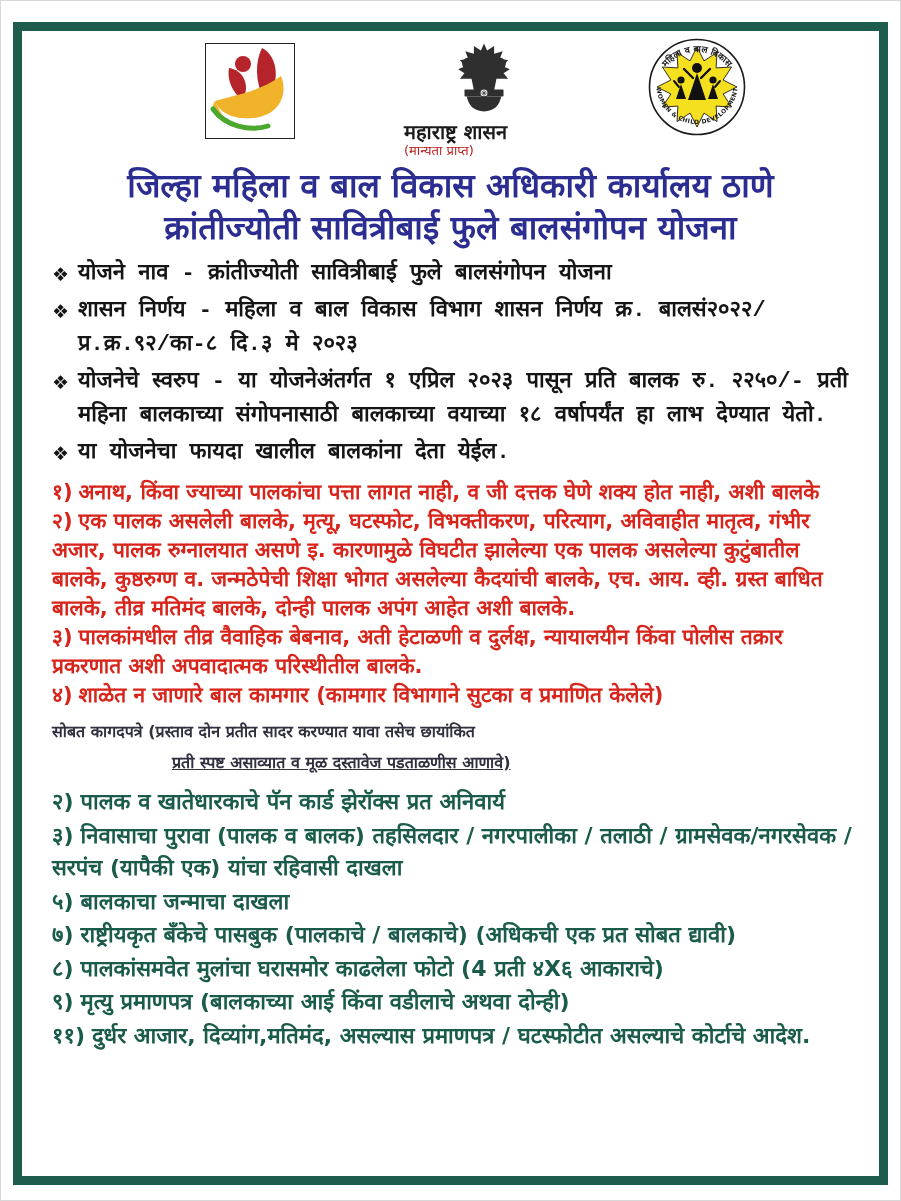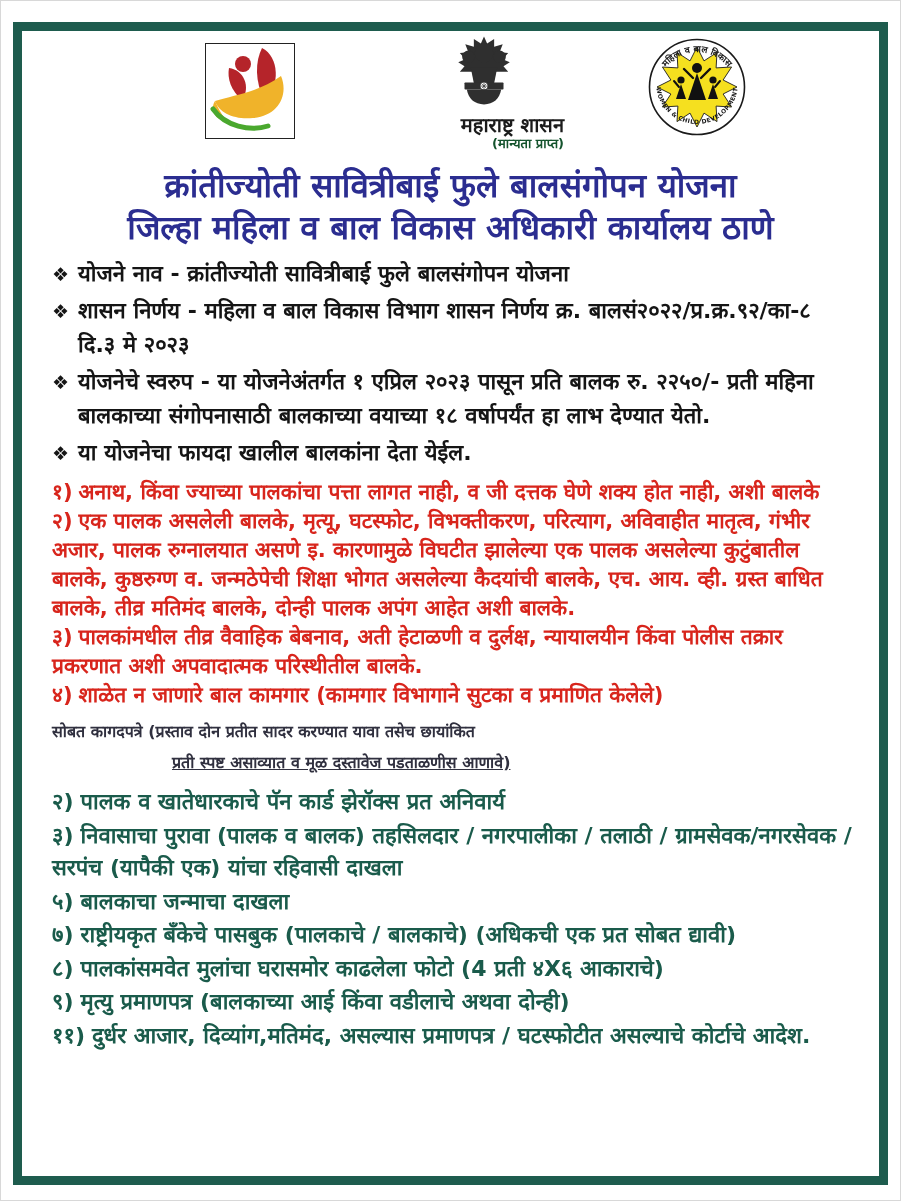--- a/index.html
+++ b/index.html
@@ -13,33 +13,33 @@
   .page-edge{position:absolute;inset:0;border:1px solid #d8d8d8;pointer-events:none;}
   .frame{
     position:absolute;left:13px;right:13px;top:22px;bottom:16px;
     border:9px solid #1e5c4e;
     background:#ffffff;
     overflow:hidden;
   }
   
   .header{position:relative;height:134px;}
   .logo-left{position:absolute;left:183px;top:12px;width:90px;height:96px;}
-  .emblem-wrap{position:absolute;left:382px;top:4px;width:160px;text-align:right;}
+  .emblem-wrap{position:absolute;left:382px;top:11px;width:160px;text-align:left;}
   .emblem-svg{width:78px;height:78px;display:block;margin:0 auto;}
   .emblem-caption1{font-size:20px;font-weight:700;color:#1b1b1b;line-height:22px;margin-top:1px;}
-  .emblem-caption2{font-size:13px;font-weight:700;color:#14532d;line-height:15px;}
+  .emblem-caption2{font-size:13px;font-weight:400;color:#b91c1c;line-height:15px;}
   .logo-right{position:absolute;left:625px;top:6px;width:100px;height:100px;}
   
   .title{ text-align:center; color:#2b2d90; font-weight:700; }
   .title-line{font-size:33px;line-height:42px;letter-spacing:0px;}
   
   .body{padding:8px 24px 0 30px;}
   .bullet-row{display:flex;align-items:flex-start;margin-bottom:3px;color:#151515;}
   .bullet-marker{flex:0 0 auto;font-size:19px;line-height:34px;margin-right:9px;color:#151515;}
-  .bullet-text{font-size:22px;font-weight:700;line-height:34px;}
+  .bullet-text{font-size:22px;font-weight:700;line-height:34px;font-family:Liberation Mono, monospace;}
   .red-section{margin-top:8px;}
   .red-item{margin:0;color:#d8251c;font-size:21px;font-weight:700;line-height:29px;}
   .red-item .num{margin-right:6px;}
   .docs-heading{color:#30303f;font-weight:700;font-size:16px;line-height:31px;margin-top:6px;}
   .docs-heading .hl2{margin-left:120px;text-decoration:underline;}
   .doc-list{margin-top:8px;}
   .doc-item{margin:0 0 1px 0;color:#1a5b4b;font-size:22px;font-weight:700;line-height:32.5px;}
   .doc-item .num{margin-right:7px;}
 </style>
 </head>
@@ -104,22 +104,22 @@
           <textPath href="#arc-top" startOffset="50%" text-anchor="middle">महिला व बाल विकास</textPath>
         </text>
         <text font-size="6" font-weight="bold" letter-spacing="0.4" fill="#1a1a1a">
           <textPath href="#arc-bot" startOffset="50%" text-anchor="middle">WOMEN &amp; CHILD DEVELOPMENT</textPath>
         </text>
       </svg>
     </div>
   </div>
 
   <div class="title">
+    <div class="title-line">जिल्हा महिला व बाल विकास अधिकारी कार्यालय ठाणे</div>
     <div class="title-line">क्रांतीज्योती सावित्रीबाई फुले बालसंगोपन योजना</div>
-    <div class="title-line">जिल्हा महिला व बाल विकास अधिकारी कार्यालय ठाणे</div>
   </div>
 
   <div class="body">
 
     <div class="bullet-row">
       <span class="bullet-marker">❖</span>
       <span class="bullet-text">योजने नाव - क्रांतीज्योती सावित्रीबाई फुले बालसंगोपन योजना</span>
     </div>
     <div class="bullet-row">
       <span class="bullet-marker">❖</span>

